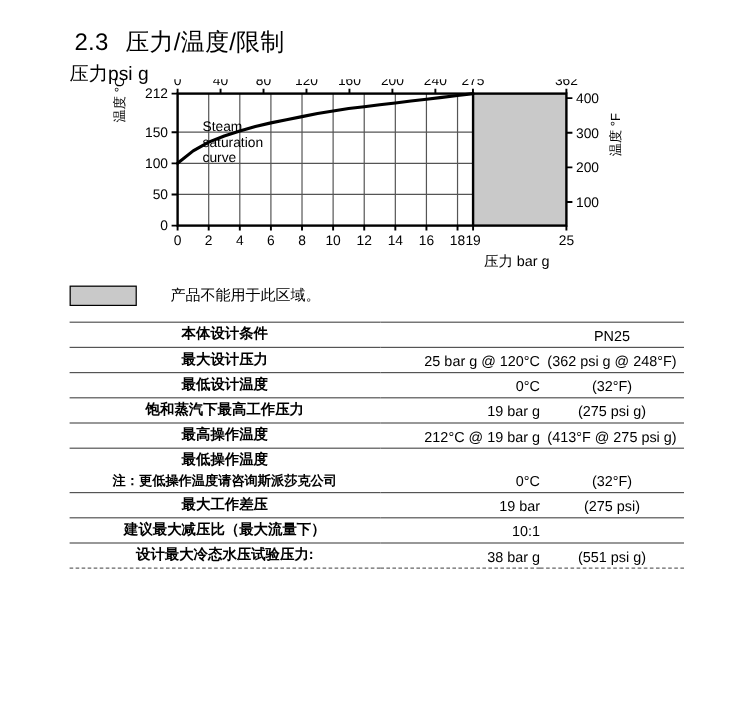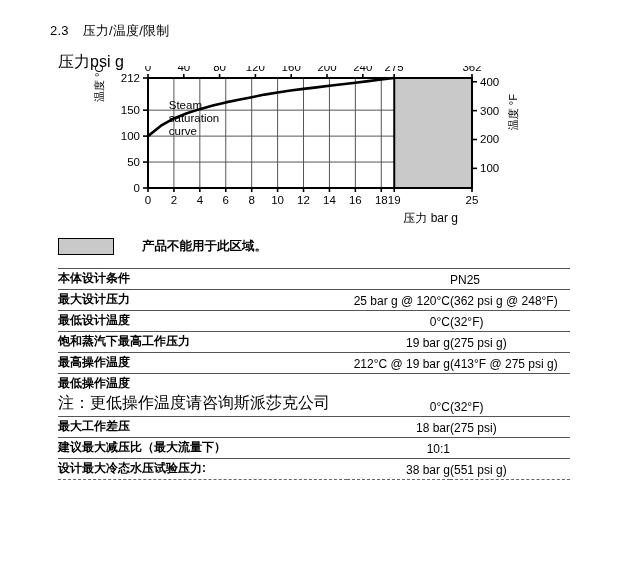--- a/index.html
+++ b/index.html
@@ -11,22 +11,22 @@
     width: 627px; height: 584px;
     font-family: "Liberation Sans", "DejaVu Sans", sans-serif;
     color: #000000;
     position: relative;
     overflow: hidden;
   }
 
   
   .section-head {
     position: absolute;
-    left: 50px; top: 22px;
-    font-size: 13px;
+    left: 62px; top: 22px;
+    font-size: 20px;
     letter-spacing: 0.2px;
     white-space: nowrap;
   }
   .section-head .num { margin-right: 14px; }
 
   
   .chart-wrap {
     position: absolute;
     left: 58px; top: 52px;
     width: 500px; height: 175px;
@@ -68,21 +68,21 @@
   .curve-lbl {
     font-family: "Liberation Sans", "DejaVu Sans", sans-serif;
     font-size: 11.5px;
     fill: #000;
   }
 
   
   .legend {
     position: absolute;
     left: 58px; top: 238px;
-    display: flex; align-items: center; font-weight: bold;
+    display: flex; align-items: center;
   }
   .legend-swatch {
     width: 56px; height: 17px;
     background: #c9c9c9;
     border: 1px solid #000;
   }
   .legend-text {
     margin-left: 28px;
     font-size: 12.5px;
   }
@@ -97,26 +97,26 @@
   }
   .spec-table tr { height: 19px; }
   .spec-table td {
     border-bottom: 1px solid #555;
     padding: 1px 0 2px 0;
     vertical-align: bottom;
     white-space: nowrap;
   }
   .spec-table tr.top-rule td { border-top: 1px solid #555; }
   .spec-table tr.dashed-below td { border-bottom: 1px dashed #666; }
-  .c-label { text-align: left; font-weight: bold; padding-left: 2px; }
+  .c-label { text-align: center; font-weight: bold; padding-left: 2px; }
   .c-val1  { text-align: right; padding-right: 10px; }
-  .c-val2  { text-align: left; width: 120px; }
+  .c-val2  { text-align: center; width: 120px; }
   .row-note {
-    font-weight: normal;
-    font-size: 16px;
+    font-weight: bold;
+    font-size: 11px;
     display: block;
     margin-top: 1px;
   }
 </style>
 </head>
 <body>
 
 <div class="section-head">
   <span class="num">2.3</span><span>压力/温度/限制</span>
 </div>
@@ -243,21 +243,21 @@
         <td class="c-val1">212°C @ 19 bar g</td>
         <td class="c-val2">(413°F @ 275 psi g)</td>
       </tr>
       <tr style="height: 32px;">
         <td class="c-label"><span>最低操作温度</span><span class="row-note">注：更低操作温度请咨询斯派莎克公司</span></td>
         <td class="c-val1">0°C</td>
         <td class="c-val2">(32°F)</td>
       </tr>
       <tr>
         <td class="c-label"><span>最大工作差压</span></td>
-        <td class="c-val1">18 bar</td>
+        <td class="c-val1">19 bar</td>
         <td class="c-val2">(275 psi)</td>
       </tr>
       <tr>
         <td class="c-label"><span>建议最大减压比（最大流量下）</span></td>
         <td class="c-val1">10:1</td>
         <td class="c-val2"></td>
       </tr>
       <tr class="dashed-below">
         <td class="c-label"><span>设计最大冷态水压试验压力:</span></td>
         <td class="c-val1">38 bar g</td>

